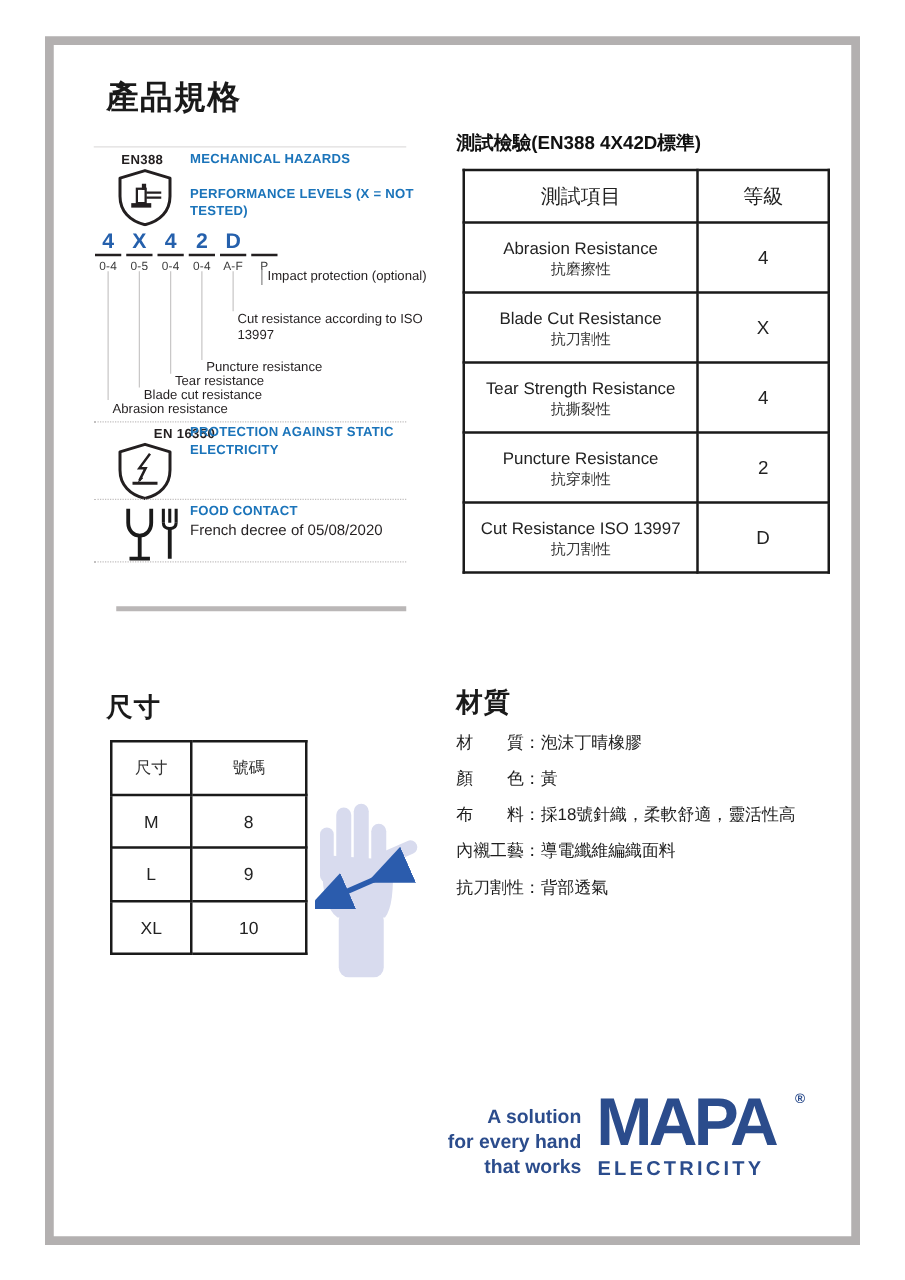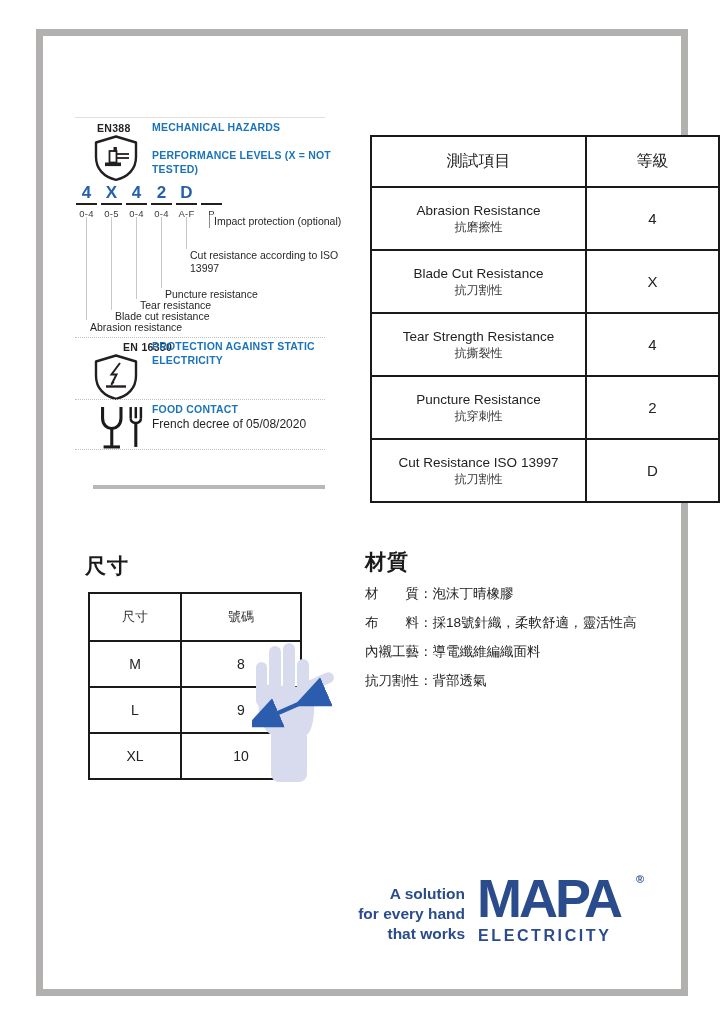--- a/index.html
+++ b/index.html
@@ -19,21 +19,21 @@
   .rt-col{display:inline-block;width:21px;margin-right:4px;text-align:center;vertical-align:top;}
   .rt-val{font-size:17px;font-weight:bold;color:#2560ac;height:19px;line-height:19px;}
   .rt-under{border-bottom:2.5px solid #231f20;margin-top:1px;}
   .rt-range{font-size:9.5px;color:#3c3c3c;margin-top:3px;letter-spacing:.2px;}
   .vline{position:absolute;width:1px;background:#c9c8c8;}
   .diag-label{position:absolute;font-size:10.5px;color:#231f20;line-height:12.5px;white-space:nowrap;}
   .diag-label.wrap{white-space:normal;}
   .impact{border-left:1px solid #8a8a8a;padding-left:4px;text-align:right;}
   
   table.spec{border-collapse:collapse;table-layout:fixed;}
-  table.spec td,table.spec th{border:2px solid #1a1a1a;padding:14px;text-align:center;vertical-align:middle;background:#fff;}
+  table.spec td,table.spec th{border:2px solid #1a1a1a;padding:0;text-align:center;vertical-align:middle;background:#fff;}
   .tt{width:290px;}
   .tt .c1{width:185px;} .tt .c2{width:103px;}
   .tt .hrow{height:42px;font-size:16px;font-weight:normal;color:#222;}
   .tt .drow{height:56px;}
   .tt .en{font-size:13.5px;color:#222;line-height:17px;}
   .tt .zh{font-size:12px;color:#333;line-height:16px;}
   .tt .grade{font-size:15px;color:#222;}
   
   .st{width:154px;}
   .st .c1{width:62px;} .st .c2{width:90px;}
@@ -49,20 +49,21 @@
   .mapa-reg{font-size:11px;font-weight:bold;color:#2b4c8c;}
   .mapa-sub{font-size:16px;font-weight:800;color:#2b4c8c;letter-spacing:2.6px;}
   .decree{font-size:12px;color:#231f20;}
 </style>
 </head>
 <body>
 
 <div class="page">
   <div class="frame"></div>
 
+  <div class="abs page-title" style="left:85px;top:60px;">產品規格</div>
   <div class="abs hline" style="left:75px;top:117px;width:250px;"></div>
 
   <div class="abs code-txt" style="left:97px;top:122px;">EN388</div>
   <svg class="abs" style="left:93px;top:135px;" width="46" height="46" viewBox="0 0 44 46">
     <path d="M22 1.5 L42 7.5 V22 C42 34 34 42 22 44.8 C10 42 2 34 2 22 V7.5 Z" fill="none" stroke="#231f20" stroke-width="2.4" stroke-linejoin="round"></path>
     <rect x="11" y="27.5" width="16" height="3.6" fill="#231f20"></rect>
     <rect x="15.5" y="16" width="7" height="11.5" fill="none" stroke="#231f20" stroke-width="1.8"></rect>
     <rect x="19.5" y="12" width="3.4" height="5" fill="#231f20"></rect>
     <line x1="23" y1="19" x2="35" y2="19" stroke="#231f20" stroke-width="1.8"></line>
     <line x1="23" y1="23" x2="35" y2="23" stroke="#231f20" stroke-width="1.8"></line>
@@ -133,20 +134,21 @@
     <line x1="42.5" y1="2" x2="42.5" y2="13" stroke="#1a1a1a" stroke-width="2.4"></line>
     <path d="M32.5 13 C32.5 16 34 17.5 37.5 17.5 C41 17.5 42.5 16 42.5 13" fill="none" stroke="#1a1a1a" stroke-width="2.4"></path>
     <line x1="37.5" y1="17.5" x2="37.5" y2="41" stroke="#1a1a1a" stroke-width="3"></line>
   </svg>
   <div class="abs blue-h" style="left:152px;top:403px;width:180px;">FOOD CONTACT</div>
   <div class="abs decree" style="left:152px;top:417px;">French decree of 05/08/2020</div>
 
   <div class="abs dotline" style="left:75px;top:449px;width:250px;"></div>
   <div class="abs thickline" style="left:93px;top:485px;width:232px;"></div>
 
+  <div class="abs" style="left:365px;top:105px;font-size:15px;font-weight:bold;color:#111;">測試檢驗(EN388 4X42D標準)</div>
   <table class="abs spec tt" style="left:370px;top:135px;">
     <tbody>
         <tr class="hrow">
       <td class="c1">測試項目</td>
       <td class="c2">等級</td>
     </tr>
     <tr class="drow">
       <td class="c1">
             <div class="en">Abrasion Resistance</div>
           <div class="zh">抗磨擦性</div>
@@ -223,20 +225,23 @@
     </g>
     <line x1="10" y1="88" x2="58" y2="67" stroke="#2b5cad" stroke-width="4.5" marker-start="url(#ah)" marker-end="url(#ah)"></line>
   </svg>
 
   <div class="abs sec-title" style="left:365px;top:548px;">材質</div>
   <div class="abs" style="left:365px;top:585px;width:300px;">
     <div class="mat-line">
       <span class="mat-label">材質</span><span>：</span><span>泡沫丁晴橡膠</span>
     </div>
     <div class="mat-line">
+      <span class="mat-label">顏色</span><span>：</span><span>黃</span>
+    </div>
+    <div class="mat-line">
       <span class="mat-label">布料</span><span>：</span><span>採18號針織，柔軟舒適，靈活性高</span>
     </div>
     <div class="mat-line">
       <span class="mat-label">內襯工藝</span><span>：</span><span>導電纖維編織面料</span>
     </div>
     <div class="mat-line">
       <span class="mat-label">抗刀割性</span><span>：</span><span>背部透氣</span>
     </div>
   </div>
 

